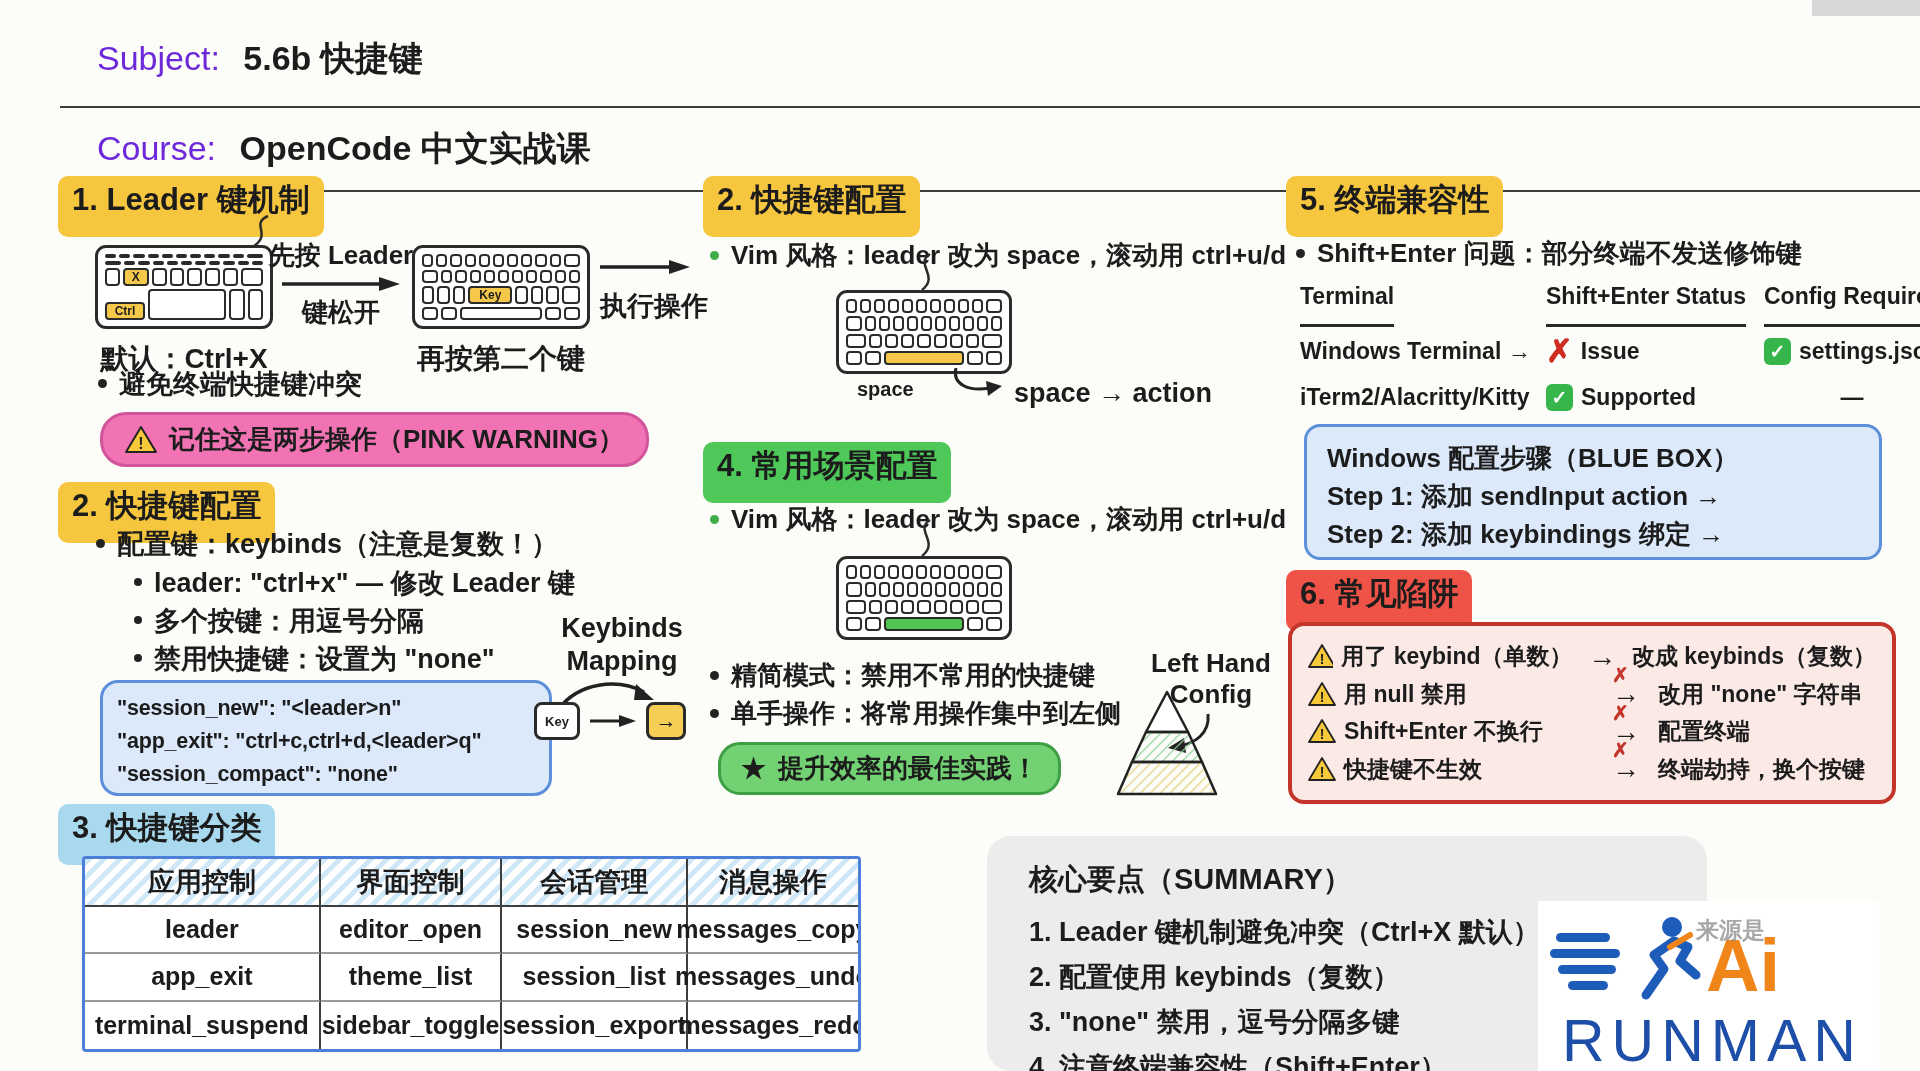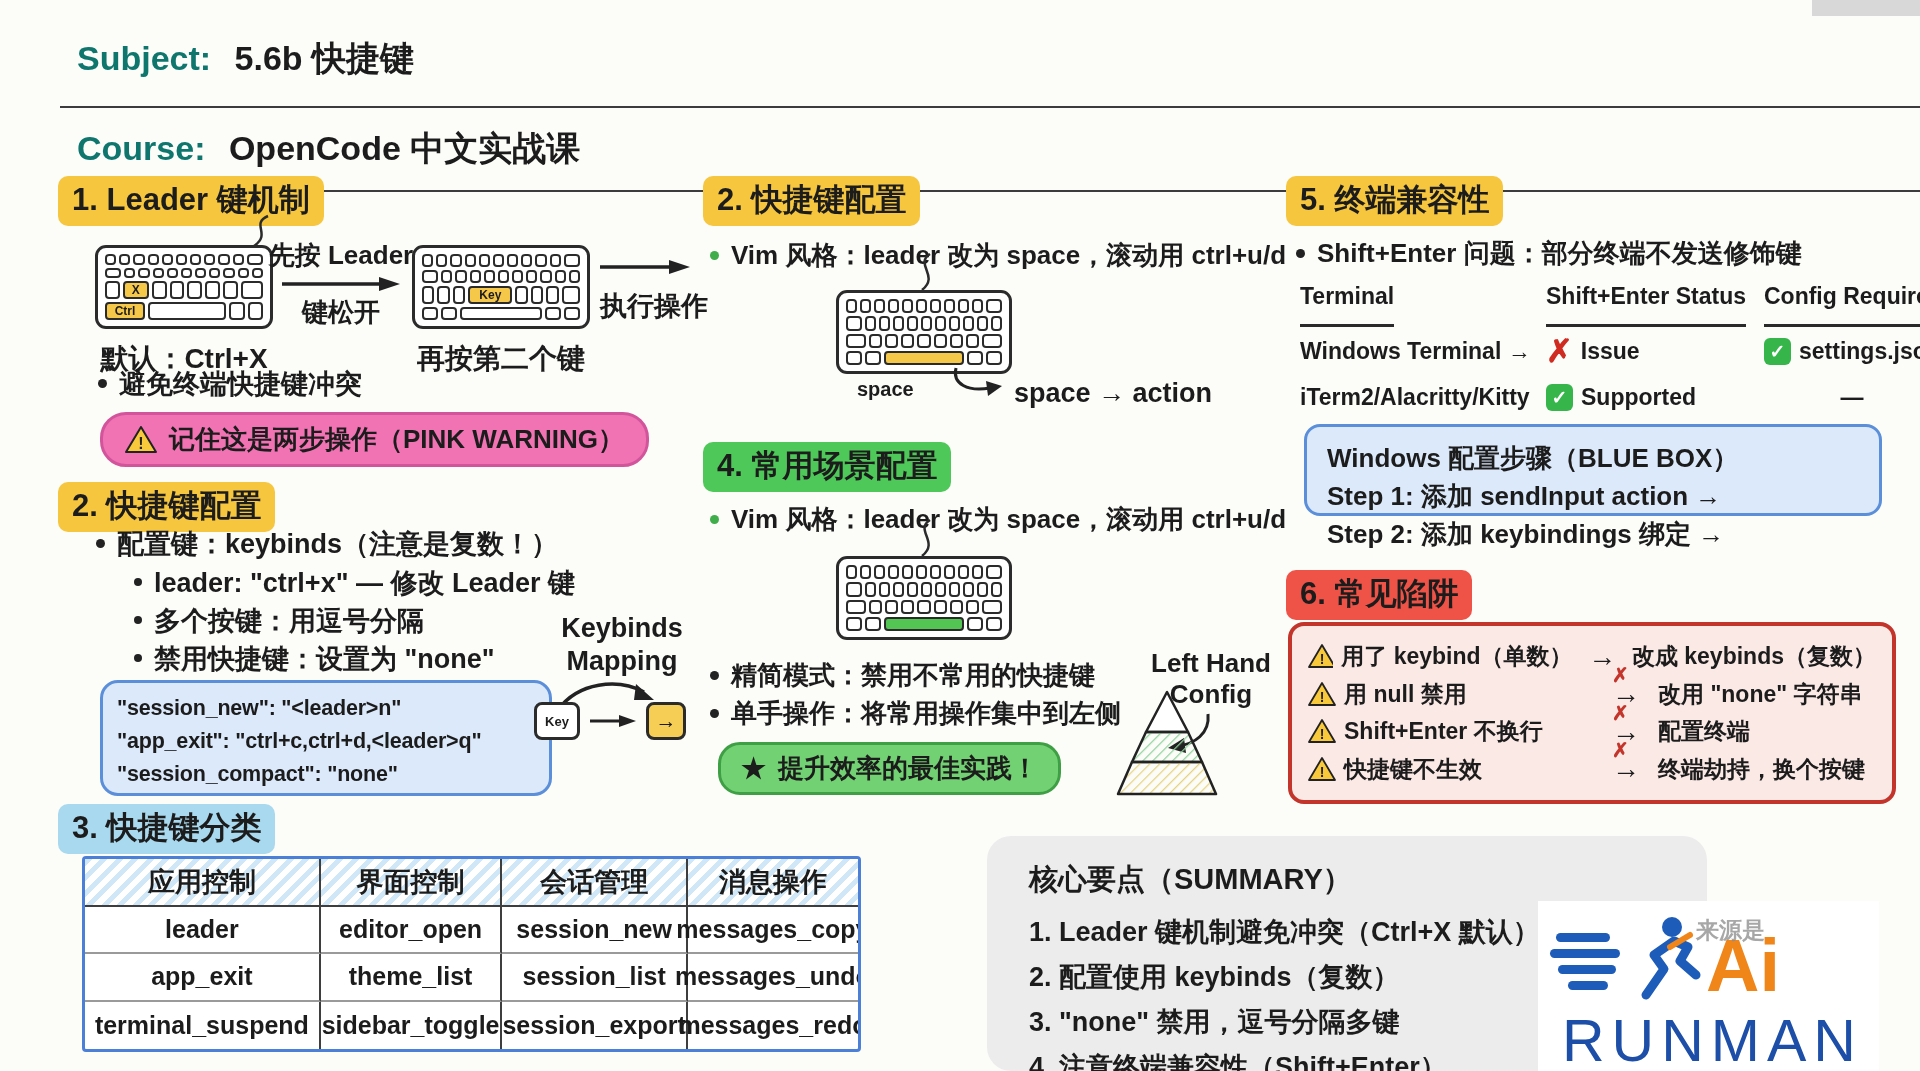--- a/index.html
+++ b/index.html
@@ -3,28 +3,28 @@
 <meta charset="utf-8">
 <style>
   html,body{margin:0;padding:0;background:#e8e8e8;}
   .canvas{position:relative;width:1920px;height:1071px;background:#fcfcf9;overflow:hidden;
           font-family:"Liberation Sans",sans-serif;color:#1c1c1c;font-weight:700;}
   .abs{position:absolute;}
   .nowrap{white-space:nowrap;}
   .hr{position:absolute;height:2px;background:#3c3c3c;}
 
   
-  .pill{position:absolute;display:inline-flex;align-items:center;padding:3px 14px 5px;border-radius:10px;
+  .pill{position:absolute;display:inline-flex;align-items:center;padding:3px 14px 16px;border-radius:10px;
         font-size:31px;font-weight:800;white-space:nowrap;}
   .pill.y{background:#f5c63e;}
   .pill.b{background:#a8d9ee;}
   .pill.g{background:#4ec858;}
   .pill.r{background:#ef5348;}
 
-  .gray-label{color:#0f766e;font-weight:700;}
+  .gray-label{color:#6d28d9;font-weight:400;margin-left:20px;}
 
   
   .brow{position:absolute;display:flex;align-items:flex-start;gap:12px;font-size:27px;white-space:nowrap;}
   .brow .dot{flex:none;width:9px;height:9px;border-radius:50%;background:#222;margin-top:13px;}
   .brow .dot.sm{width:8px;height:8px;}
   .brow .dot.green{background:#3fae4a;}
 
   
   .kb{position:absolute;box-sizing:border-box;background:#fff;border:3px solid #2b2b2b;border-radius:11px;
       padding:6px 7px;display:flex;flex-direction:column;gap:3px;}
@@ -143,21 +143,21 @@
         <i class="k"></i>
         <span class="k hl lab" style="width:22px;">X</span>
         <i class="k"></i>
         <i class="k"></i>
         <i class="k"></i>
         <i class="k"></i>
         <i class="k"></i>
         <i class="k w2"></i>
       </div>
     <div class="krow">
-        <span class="k hl lab" style="width:36px;">Ctrl</span>
+        <span class="k hl lab" style="width:36px;margin-top:13px;">Ctrl</span>
         <i class="k sp"></i>
         <i class="k"></i>
         <i class="k"></i>
       </div>
   </div>
   <div class="abs nowrap" style="left:95px;top:340px;width:178px;text-align:center;font-size:28px;">默认：Ctrl+X</div>
 
   <div class="flowlab" style="left:280px;top:238px;width:122px;">
     <div>先按 Leader</div>
     <svg width="118" height="18">
@@ -478,21 +478,21 @@
     </div>
 
     <div class="tt-cell">iTerm2/Alacritty/Kitty</div>
     <div class="tt-cell">
       <span class="ic-check">✓</span>
       <span>Supported</span>
     </div>
     <div class="tt-cell tt-center">—</div>
   </div>
 
-  <div class="blue-box" style="left:1304px;top:424px;width:578px;height:92px;">
+  <div class="blue-box" style="left:1304px;top:424px;width:578px;height:136px;">
     <div>Windows 配置步骤（BLUE BOX）</div>
     <div>Step 1: 添加 sendInput action →</div>
     <div>Step 2: 添加 keybindings 绑定 →</div>
   </div>
 
   <div class="pill r" style="left:1286px;top:570px;">6. 常见陷阱</div>
 
   <div class="red-box" style="left:1288px;top:622px;width:608px;height:182px;">
 
     <div class="pit-row">

